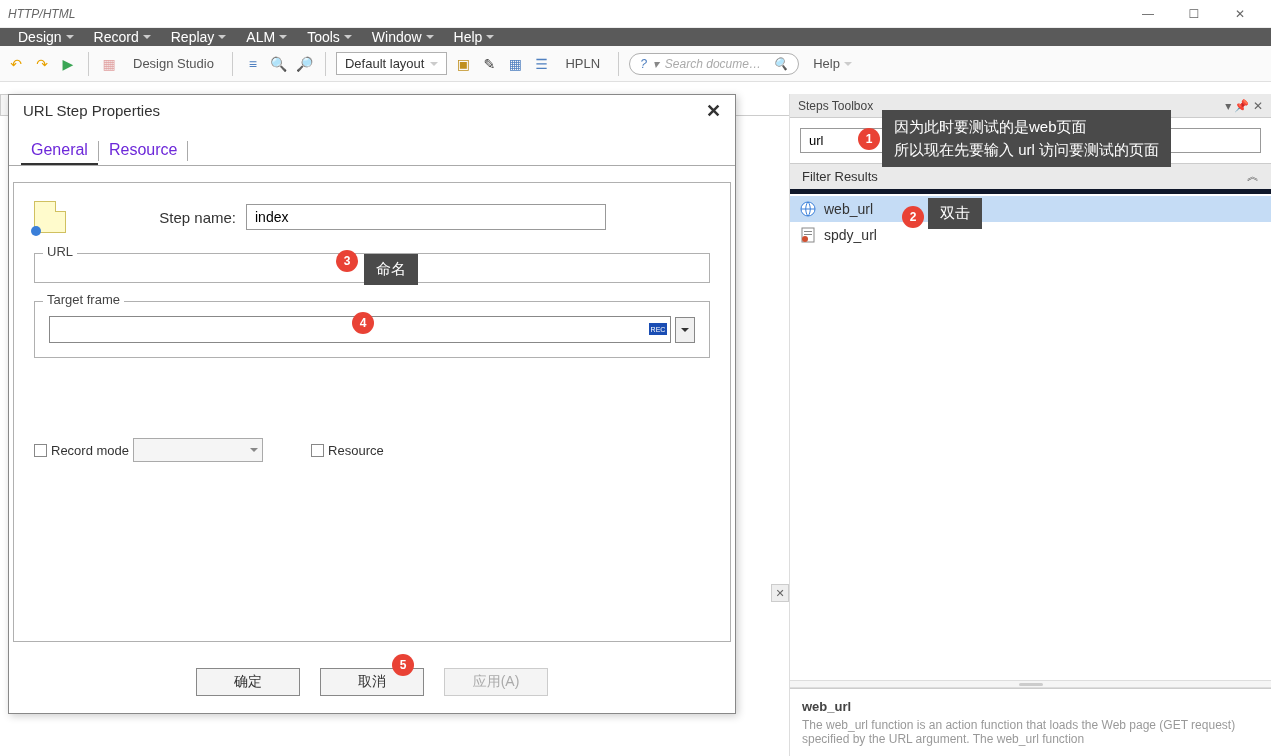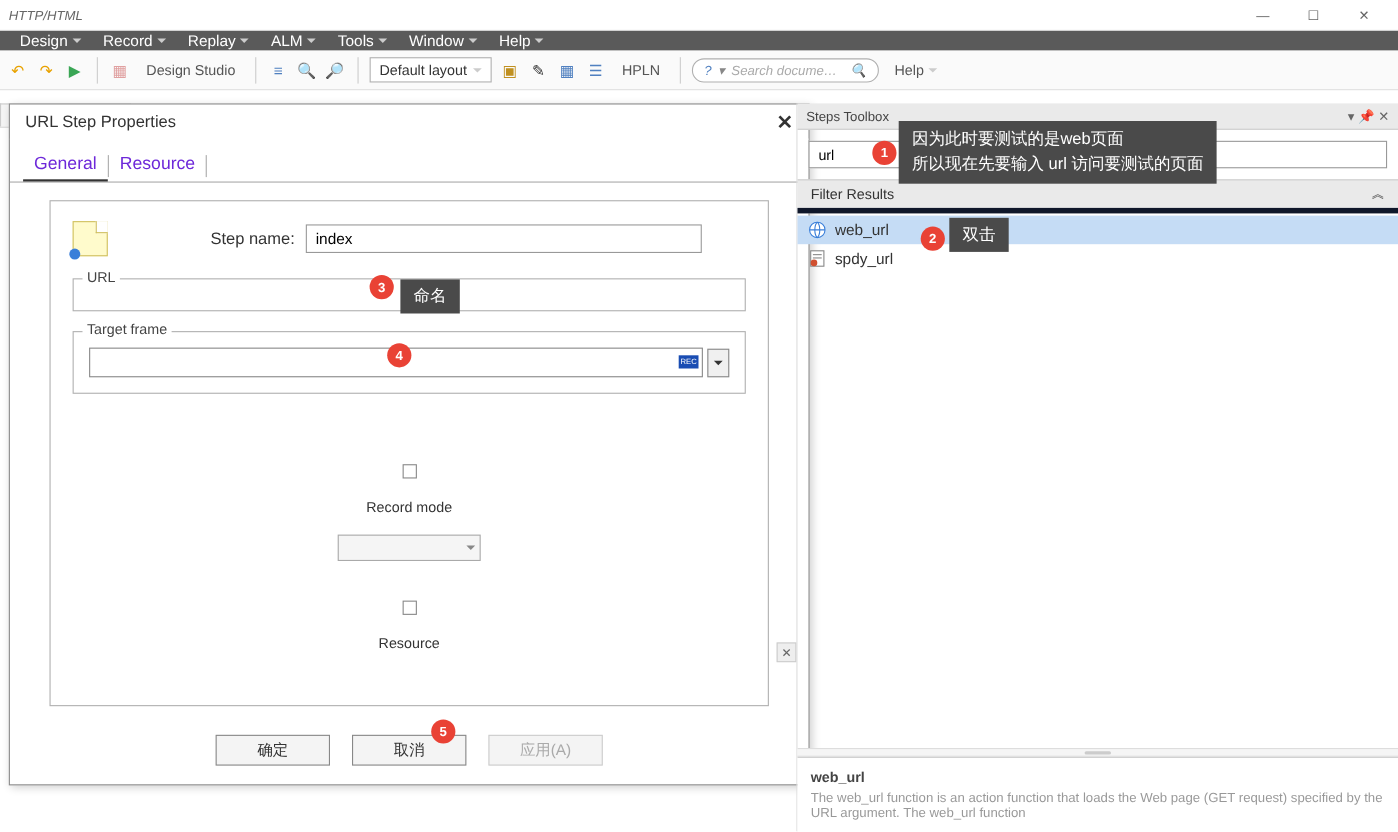--- a/index.html
+++ b/index.html
@@ -20,21 +20,21 @@
 .toolbar { height: 36px; background: #fafafa; border-bottom: 1px solid #e0e0e0; display: flex; align-items: center; padding: 0 6px; gap: 6px; }
 .tb-icon { width: 20px; height: 20px; display: flex; align-items: center; justify-content: center; font-size: 14px; }
 .tb-sep { width: 1px; height: 24px; background: #ccc; margin: 0 4px; }
 .tb-btn-text { padding: 2px 8px; color: #555; display: flex; align-items: center; gap: 4px; }
 .tb-layout { border: 1px solid #b0b0b0; padding: 3px 8px; background: #fff; display: flex; align-items: center; gap: 6px; font-size: 13px; }
 .tb-search { border: 1px solid #b0b0b0; border-radius: 12px; padding: 3px 10px; background: #fff; display: flex; align-items: center; gap: 6px; font-size: 12px; color: #aaa; width: 170px; font-style: italic; }
 
 
 .main-area { position: absolute; top: 94px; left: 0; right: 0; bottom: 0; display: flex; }
 .left-col { flex: 1; position: relative; }
-.right-col { width: 547px; border-left: 1px solid #ddd; display: flex; flex-direction: column; position: relative; }
+.right-col { width: 482px; border-left: 1px solid #ddd; display: flex; flex-direction: column; position: relative; }
 
 
 .tab-strip { height: 22px; display: flex; border-bottom: 1px solid #ccc; }
 .tab { padding: 2px 10px; font-size: 12px; color: #444; border: 1px solid #ccc; border-bottom: none; background: #f5f5f5; margin-right: -1px; }
 
 
 .panel-hdr { height: 24px; background: #eaeaea; border-bottom: 1px solid #ccc; display: flex; align-items: center; padding: 0 8px; font-size: 12px; color: #444; }
 .search-row { padding: 10px; }
 .search-box { width: 100%; border: 1px solid #999; padding: 4px 8px; font-size: 13px; }
 .filter-hdr { background: #eaeaea; padding: 4px 12px; font-size: 13px; border-top: 1px solid #ccc; border-bottom: 5px solid #0f172a; display: flex; align-items: center; }
@@ -49,37 +49,37 @@
 .drag-handle { width: 24px; height: 3px; background: #ccc; border-radius: 2px; }
 
 
 .dialog { position: absolute; top: 0; left: 8px; width: 728px; height: 620px; background: #fff; border: 1px solid #888; box-shadow: 2px 2px 8px rgba(0,0,0,0.2); }
 .dlg-title { height: 32px; display: flex; align-items: center; padding: 0 14px; font-size: 15px; border-bottom: 1px solid #fff; }
 .dlg-close { margin-left: auto; font-size: 18px; font-weight: bold; cursor: pointer; }
 .dlg-tabrow { display: flex; padding: 10px 12px 0 12px; border-bottom: 1px solid #aaa; }
 .dlg-tab { padding: 4px 10px; font-size: 16px; border-bottom: 2px solid transparent; color: #6d28d9; }
 .dlg-tab.active { border-bottom: 2px solid #333; }
 .dlg-tabsep { width: 1px; background: #aaa; margin: 4px 0; }
-.dlg-body { padding: 16px 36px; }
+.dlg-body { padding: 16px 4px; }
 .inner-panel { border: 1px solid #b0b0b0; padding: 18px 20px; min-height: 460px; position: relative; }
 .step-row { display: flex; align-items: center; gap: 10px; margin-bottom: 20px; }
 .step-icon { width: 32px; height: 32px; background: #fffbcc; border: 1px solid #d0c060; position: relative; }
 .step-icon::before { content: ""; position: absolute; top: -1px; right: -1px; width: 10px; height: 10px; background: #fff; border-left: 1px solid #d0c060; border-bottom: 1px solid #d0c060; }
 .step-icon::after { content: ""; position: absolute; bottom: -4px; left: -4px; width: 10px; height: 10px; border-radius: 50%; background: #3a7fd9; }
 .step-lbl { width: 120px; text-align: right; font-size: 15px; }
 .step-input { border: 1px solid #999; padding: 4px 8px; width: 360px; font-size: 14px; font-family: inherit; }
 
 .fieldset { border: 1px solid #b0b0b0; padding: 14px 14px; margin-bottom: 18px; position: relative; }
 .fieldset-legend { position: absolute; top: -10px; left: 8px; background: #fff; padding: 0 4px; font-size: 13px; color: #444; }
 .field-input { width: 100%; border: 1px solid #888; padding: 5px 6px; font-family: "Courier New", monospace; font-size: 13px; }
 .field-w { display: flex; align-items: center; gap: 4px; }
 .dd-btn { width: 20px; height: 26px; border: 1px solid #888; background: #f0f0f0; display: flex; align-items: center; justify-content: center; }
 .rec-tag { width: 18px; height: 12px; background: #1a4db3; color: #fff; font-size: 7px; display: inline-flex; align-items: center; justify-content: center; margin-left: 4px; position: absolute; right: 16px; }
 
-.bottom-row { display: flex; align-items: center; gap: 18px; margin-top: 64px; flex-direction: column; }
+.bottom-row { display: flex; align-items: center; gap: 4px; margin-top: 80px; }
 .chk { width: 13px; height: 13px; border: 1px solid #888; background: #fff; }
 .combo { border: 1px solid #aaa; background: #f5f5f5; width: 130px; height: 24px; display: flex; align-items: center; justify-content: flex-end; padding: 0 4px; }
 
 .dlg-btns { display: flex; justify-content: center; gap: 20px; margin-top: 26px; }
 .dlg-btn { width: 104px; height: 28px; border: 1px solid #888; background: #f4f4f4; font-size: 14px; display: flex; align-items: center; justify-content: center; }
 .dlg-btn.dis { color: #aaa; border-color: #ccc; }
 
 
 .badge { position: absolute; width: 22px; height: 22px; border-radius: 50%; background: #e94235; color: #fff; font-size: 12px; display: flex; align-items: center; justify-content: center; font-weight: bold; z-index: 100; }
 .tooltip { position: absolute; background: #4a4a4a; color: #fff; padding: 6px 12px; font-size: 15px; z-index: 100; white-space: nowrap; }

